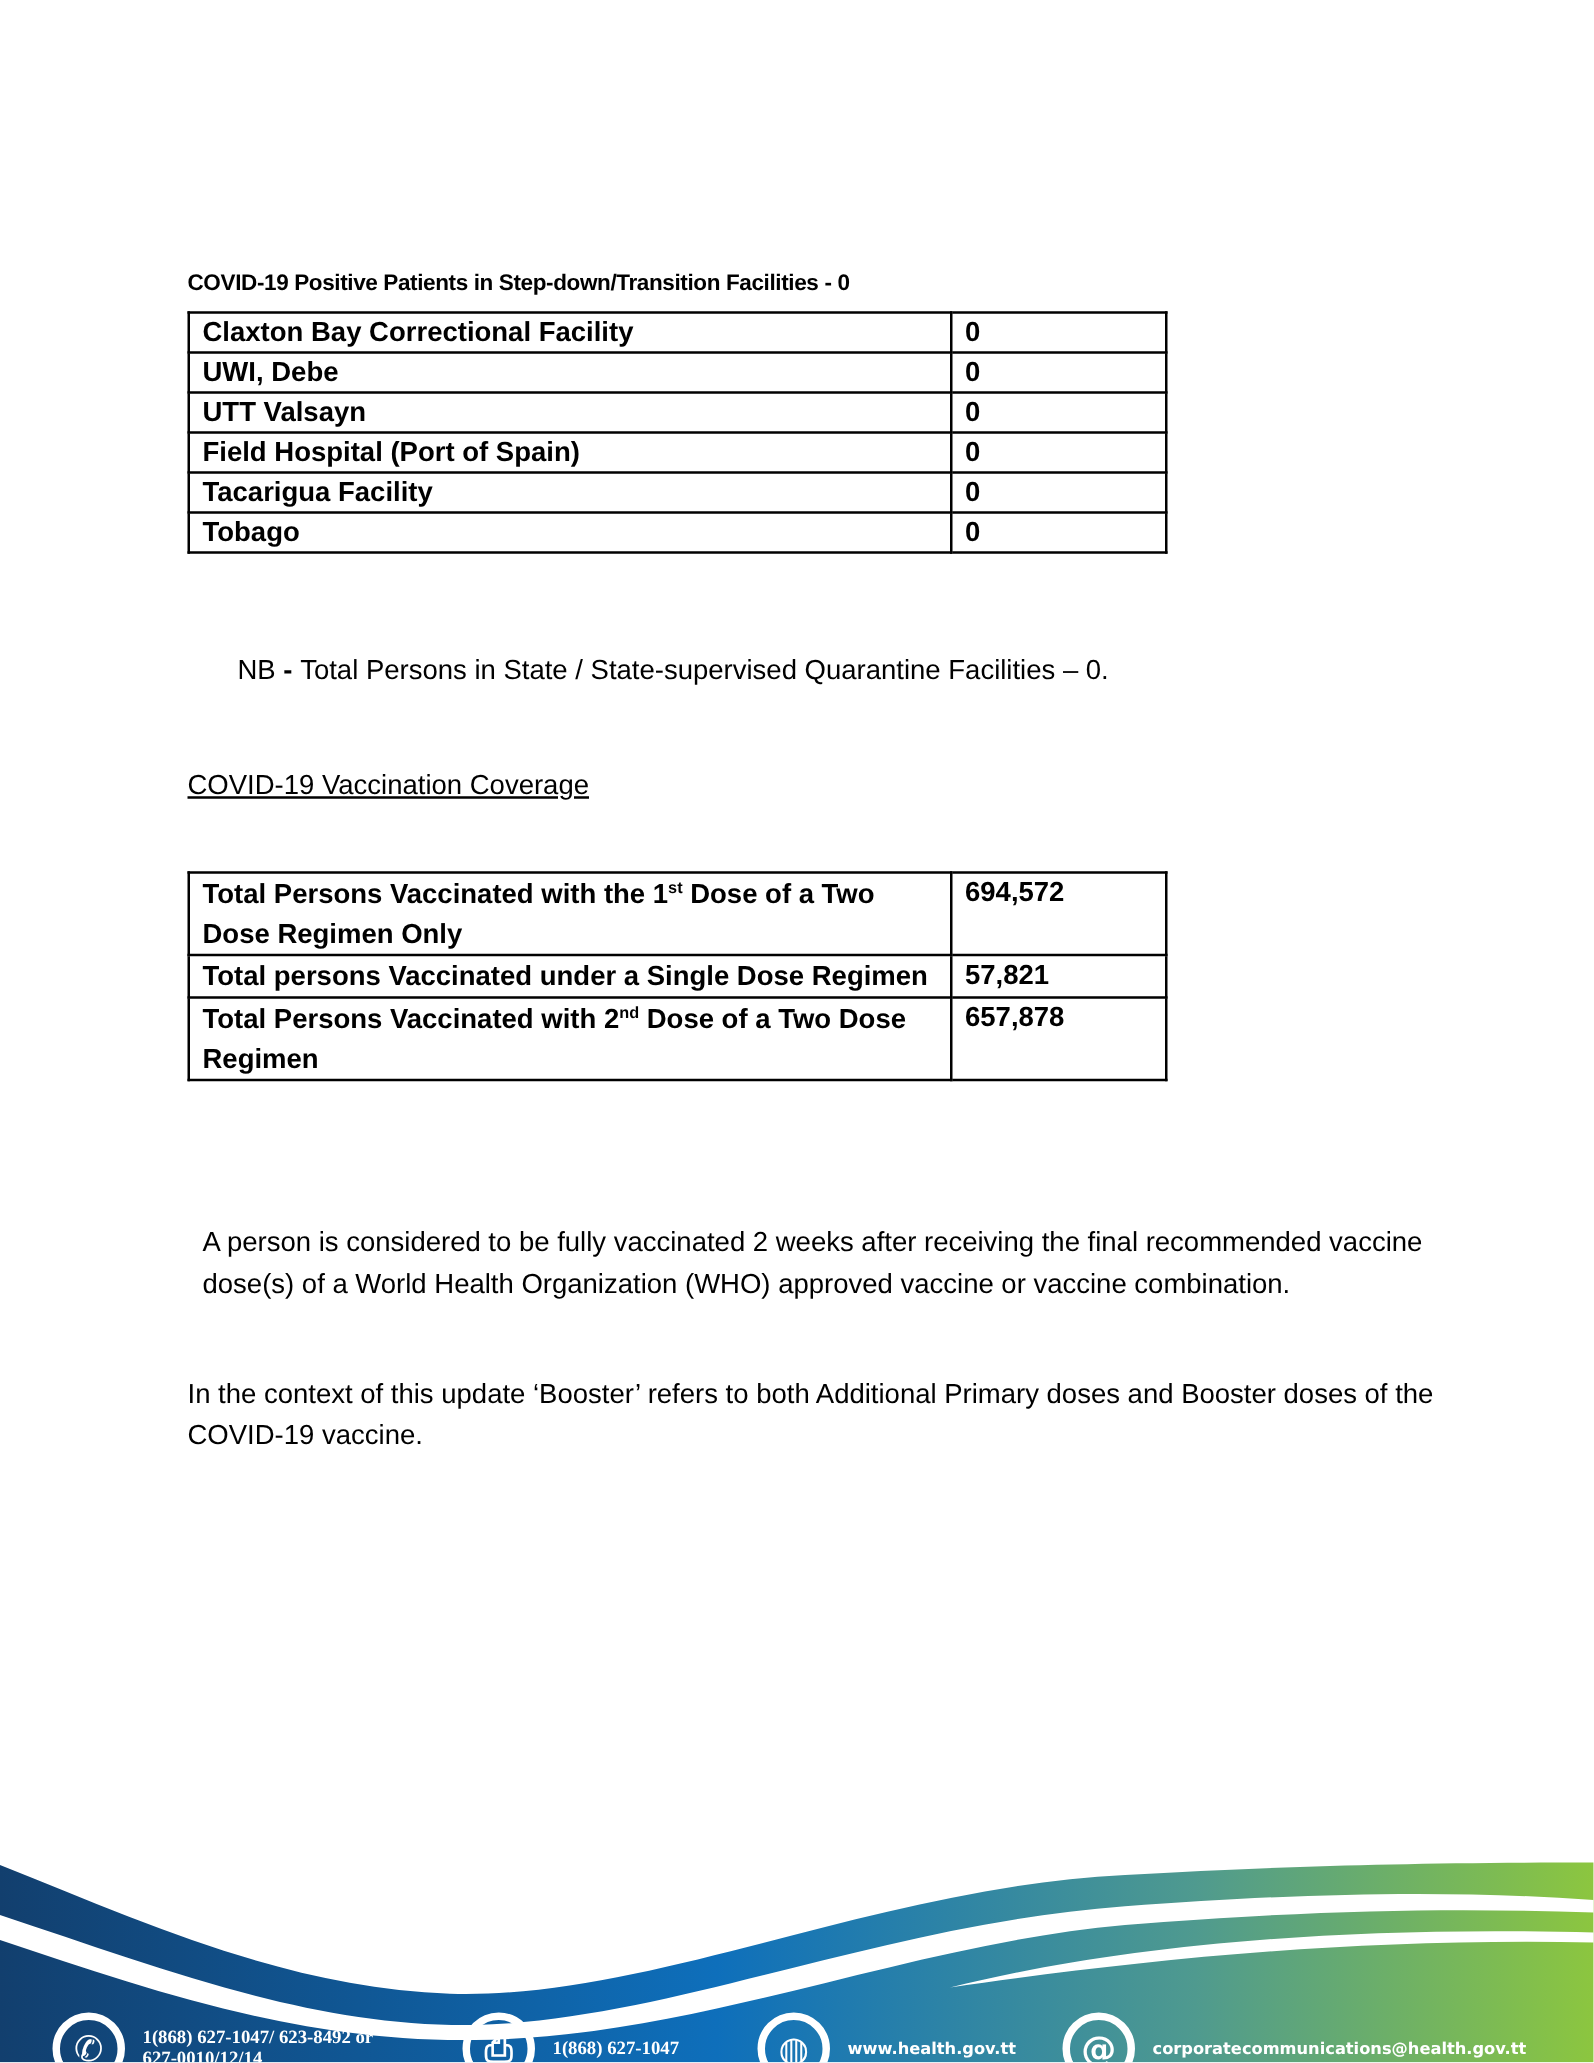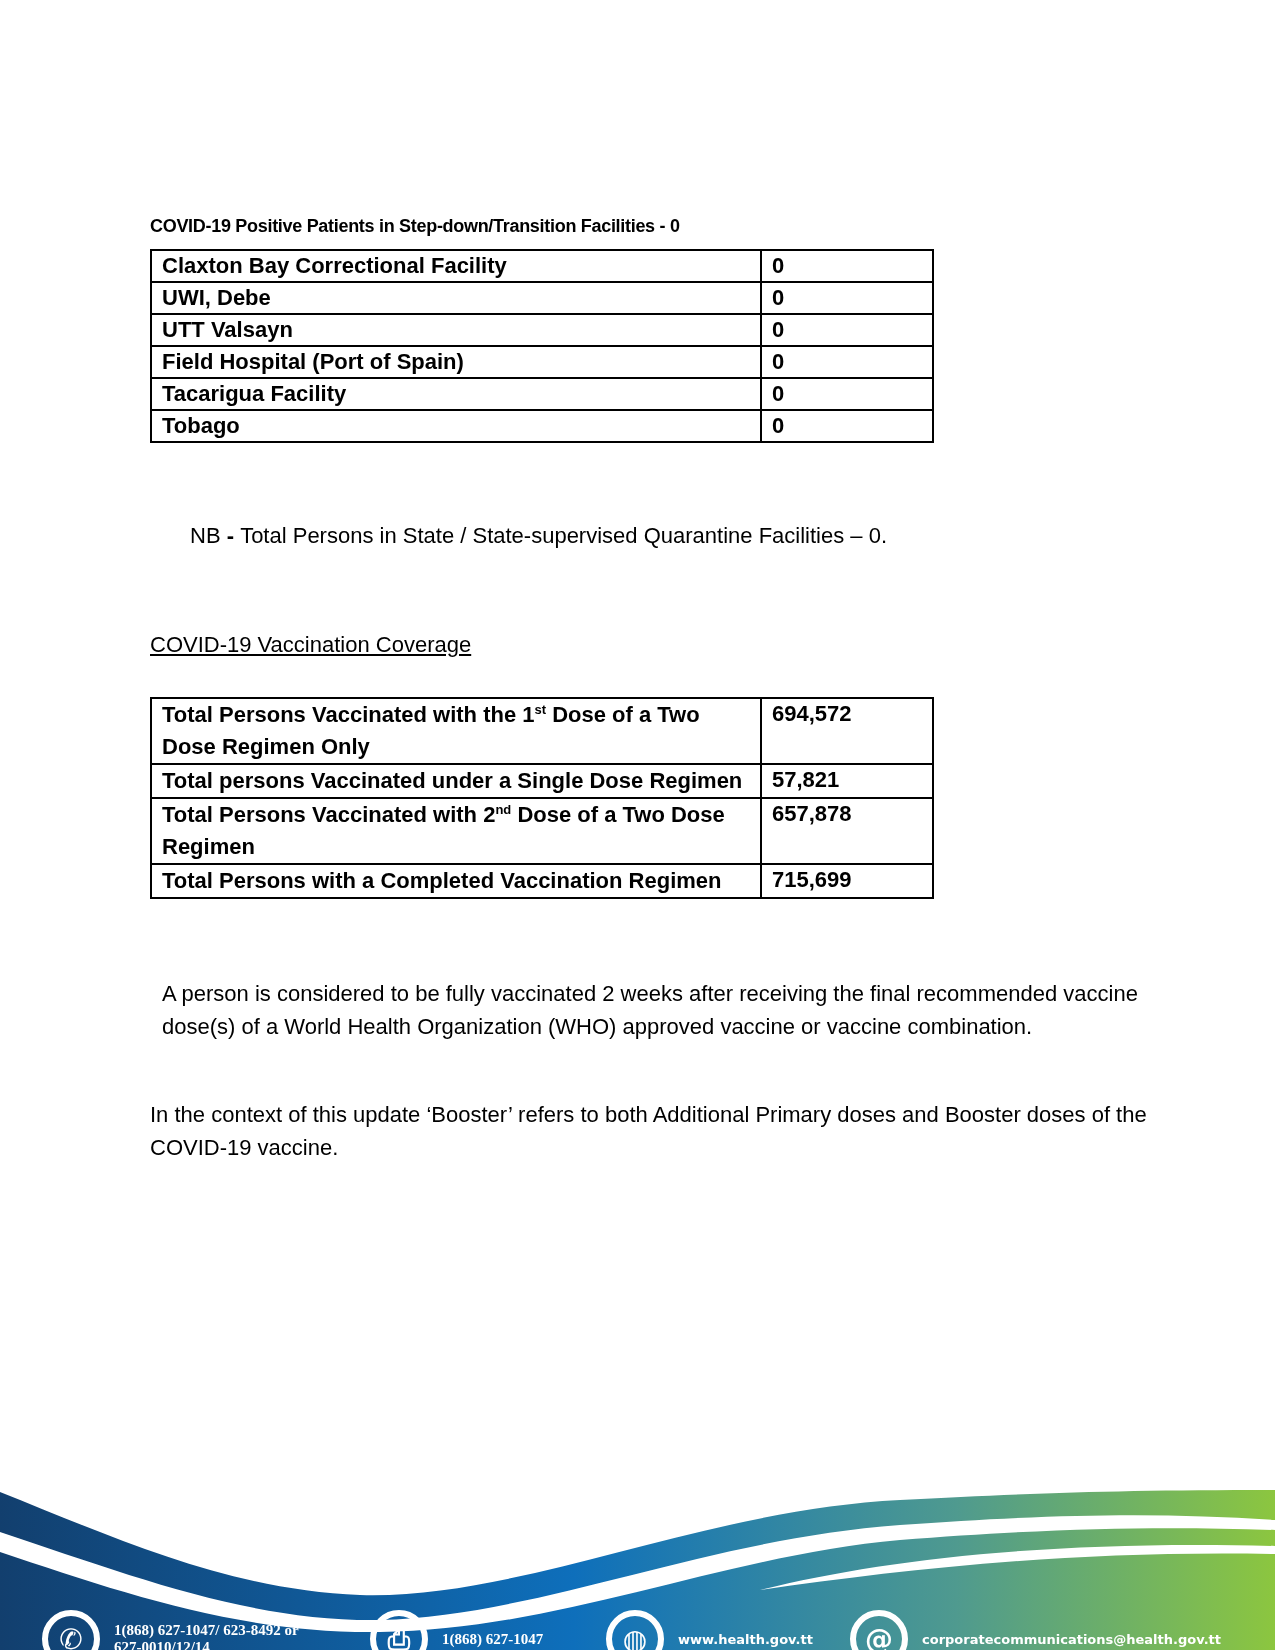--- a/index.html
+++ b/index.html
@@ -28,21 +28,21 @@
   #vaccine-table td.val.indent { }
   #vaccine-table tr.tall td { height: 64px; }
   #vaccine-table td.label { line-height: 32px; }
   sup { font-size: 13px; line-height: 0; vertical-align: 8px; }
 
   .nb {
     position: absolute; top: 523px; left: 0; font-size: 22px; white-space: nowrap; margin-left: 40px;
   }
   .nb b { font-weight: bold; }
   .vax-heading {
-    position: absolute; top: 632px; left: 0; font-size: 22px;
+    position: absolute; top: 615px; left: 0; font-size: 22px;
     text-decoration: underline; white-space: nowrap;
   }
   .para {
     position: absolute; left: 0; width: 1000px; font-size: 22px; line-height: 33px;
   }
   #para-1 { top: 965px; }
   #para-2 { top: 1098px; }
 
   
   .footer { position: absolute; left: 0; top: 1480px; width: 1275px; height: 170px; }
@@ -112,24 +112,20 @@
         <td class="val">694,572</td>
       </tr>
       <tr>
         <td class="label"><span>Total persons Vaccinated under a Single Dose Regimen</span></td>
         <td class="val indent">57,821</td>
       </tr>
       <tr>
         <td class="label"><span>Total Persons Vaccinated with 2</span><sup>nd</sup><span> Dose of a Two Dose Regimen</span></td>
         <td class="val">657,878</td>
       </tr>
-      <tr>
-        <td class="label"><span>Total Persons with a Completed Vaccination Regimen</span></td>
-        <td class="val">715,699</td>
-      </tr>
     </tbody>
   </table>
 
   <p class="para" id="para-1" style="margin:12px">A person is considered to be fully vaccinated 2 weeks after receiving the final recommended vaccine dose(s) of a  World Health Organization (WHO) approved vaccine or vaccine combination.</p>
   <p class="para" id="para-2" style="margin:0">In the context of this update ‘Booster’ refers to both Additional Primary doses and Booster doses of the COVID-19 vaccine.</p>
 </div>
 
 <div class="footer">
   <svg class="waves" width="1275" height="170" viewBox="0 0 1275 170">
     <defs>

